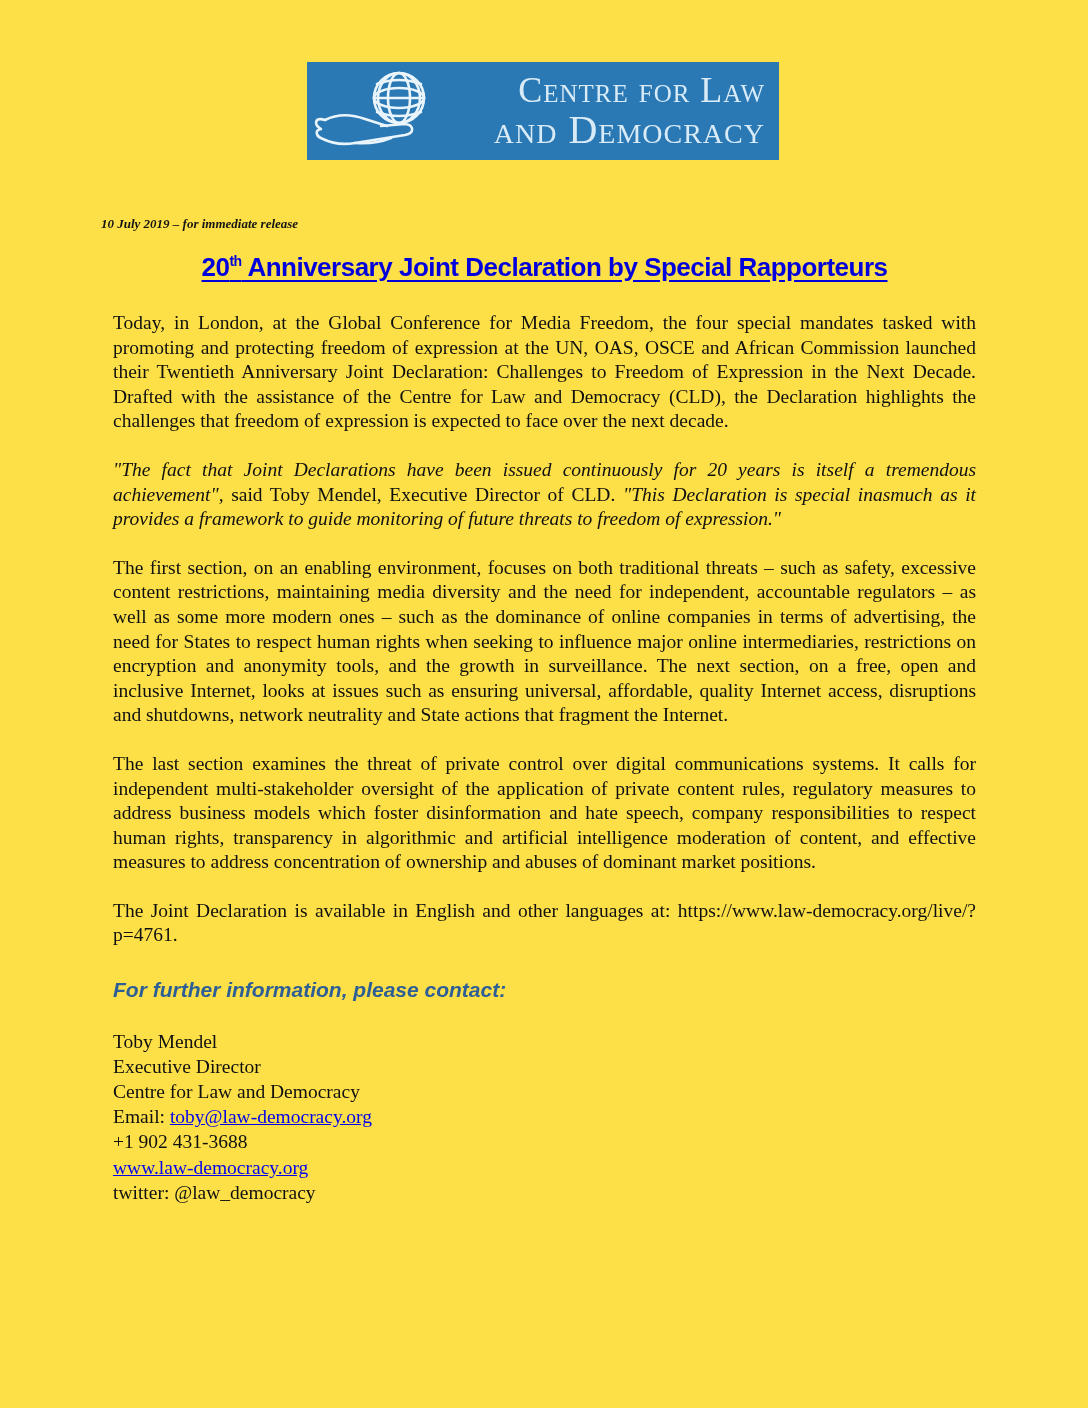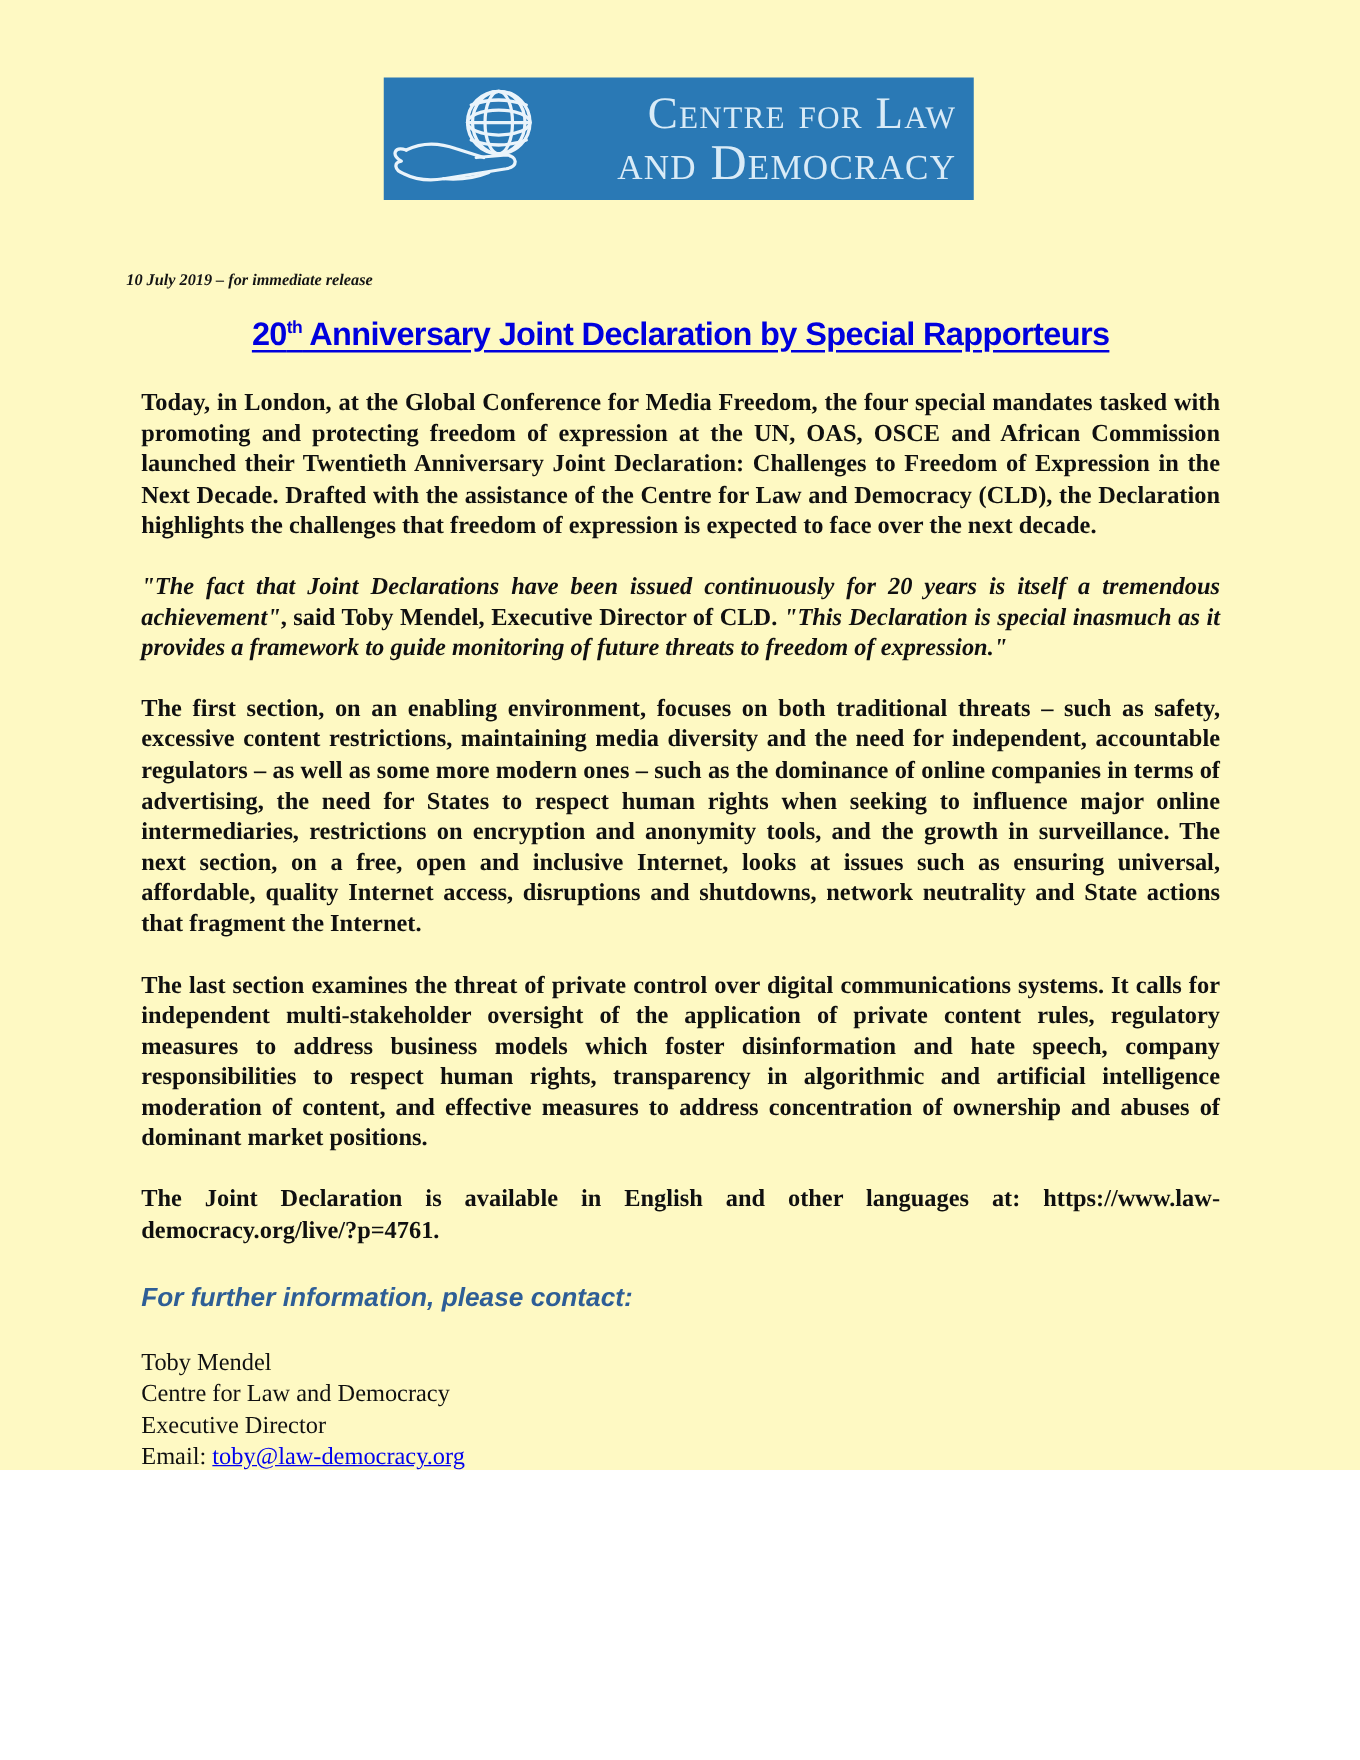--- a/index.html
+++ b/index.html
@@ -3,23 +3,23 @@
 <meta charset="utf-8">
 <style>
   html, body {
     margin: 0;
     padding: 0;
     background: #ffffff;
   }
   .page {
     position: relative;
     width: 1088px;
-    height: 1176px;
+    height: 1408px;
     margin: 0 auto;
-    background: #fef9c3;
+    background: #fde047;
     font-family: "Liberation Serif", serif;
     color: #101010;
     overflow: hidden;
   }
   
   .logo-banner {
     position: absolute;
     left: 307px;
     top: 62px;
     width: 472px;
@@ -82,21 +82,20 @@
     position: absolute;
     left: 113px;
     top: 311px;
     width: 863px;
     font-size: 19.5px;
     line-height: 24.6px;
     text-align: justify;
   }
   .body-copy p {
     margin: 0 0 24px 0;
-    font-weight: bold;
   }
   .quote-seg { font-style: italic; }
   .attr-seg  { font-style: normal; }
   
   .contact-heading {
     font-family: "Liberation Sans", sans-serif;
     font-weight: bold;
     font-style: italic;
     font-size: 21px;
     color: var(--subhead-color, #2E5E96);
@@ -154,22 +153,22 @@
     <p>The first section, on an enabling environment, focuses on both traditional threats – such as safety, excessive content restrictions, maintaining media diversity and the need for independent, accountable regulators – as well as some more modern ones – such as the dominance of online companies in terms of advertising, the need for States to respect human rights when seeking to influence major online intermediaries, restrictions on encryption and anonymity tools, and the growth in surveillance. The next section, on a free, open and inclusive Internet, looks at issues such as ensuring universal, affordable, quality Internet access, disruptions and shutdowns, network neutrality and State actions that fragment the Internet.</p>
 
     <p>The last section examines the threat of private control over digital communications systems. It calls for independent multi-stakeholder oversight of the application of private content rules, regulatory measures to address business models which foster disinformation and hate speech, company responsibilities to respect human rights, transparency in algorithmic and artificial intelligence moderation of content, and effective measures to address concentration of ownership and abuses of dominant market positions.</p>
 
     <p><span>The Joint Declaration is available in English and other languages at: </span><span>https://www.law-democracy.org/live/?p=4761.</span></p>
 
     <p class="contact-heading">For further information, please contact:</p>
 
     <div class="contact-block">
       <span class="line">Toby Mendel</span>
+      <span class="line">Executive Director</span>
       <span class="line">Centre for Law and Democracy</span>
-      <span class="line">Executive Director</span>
       <span class="line"><span>Email: </span><a class="doc-link" href="#">toby@law-democracy.org</a></span>
       <span class="line">+1 902 431-3688</span>
       <span class="line"><a class="doc-link" href="#">www.law-democracy.org</a></span>
       <span class="line">twitter: @law_democracy</span>
     </div>
 
   </div>
 
 </div>
 

